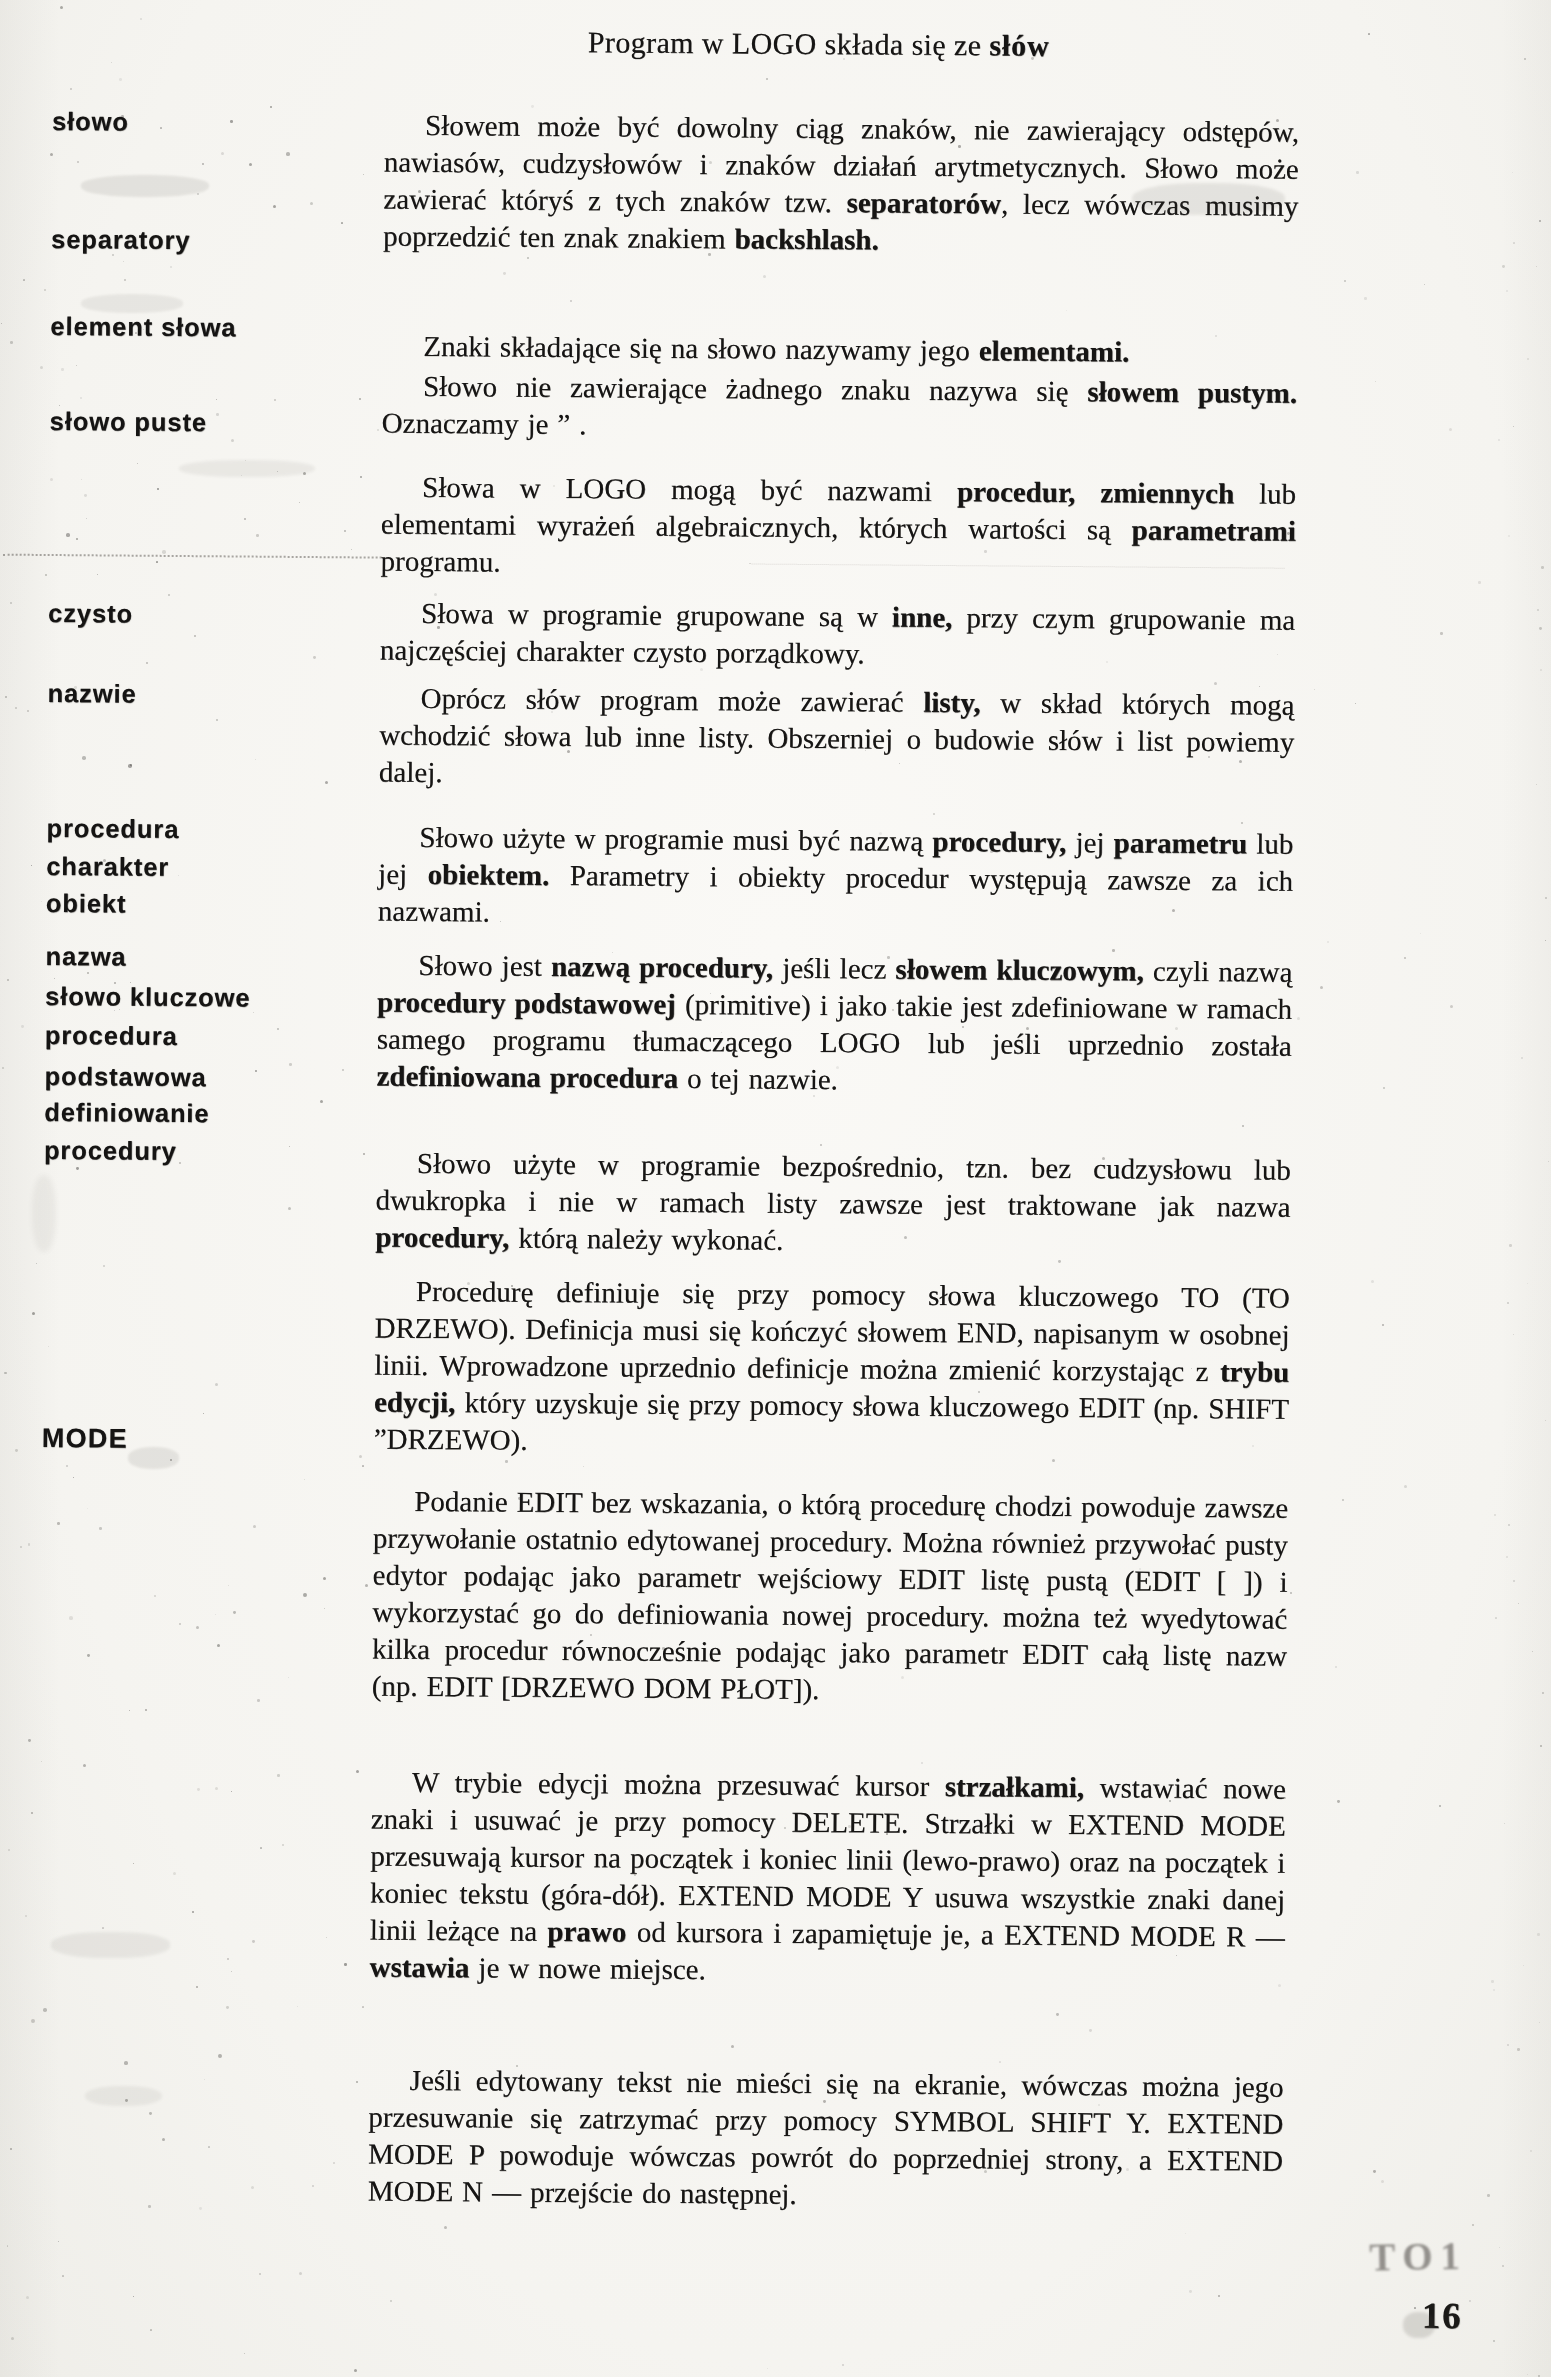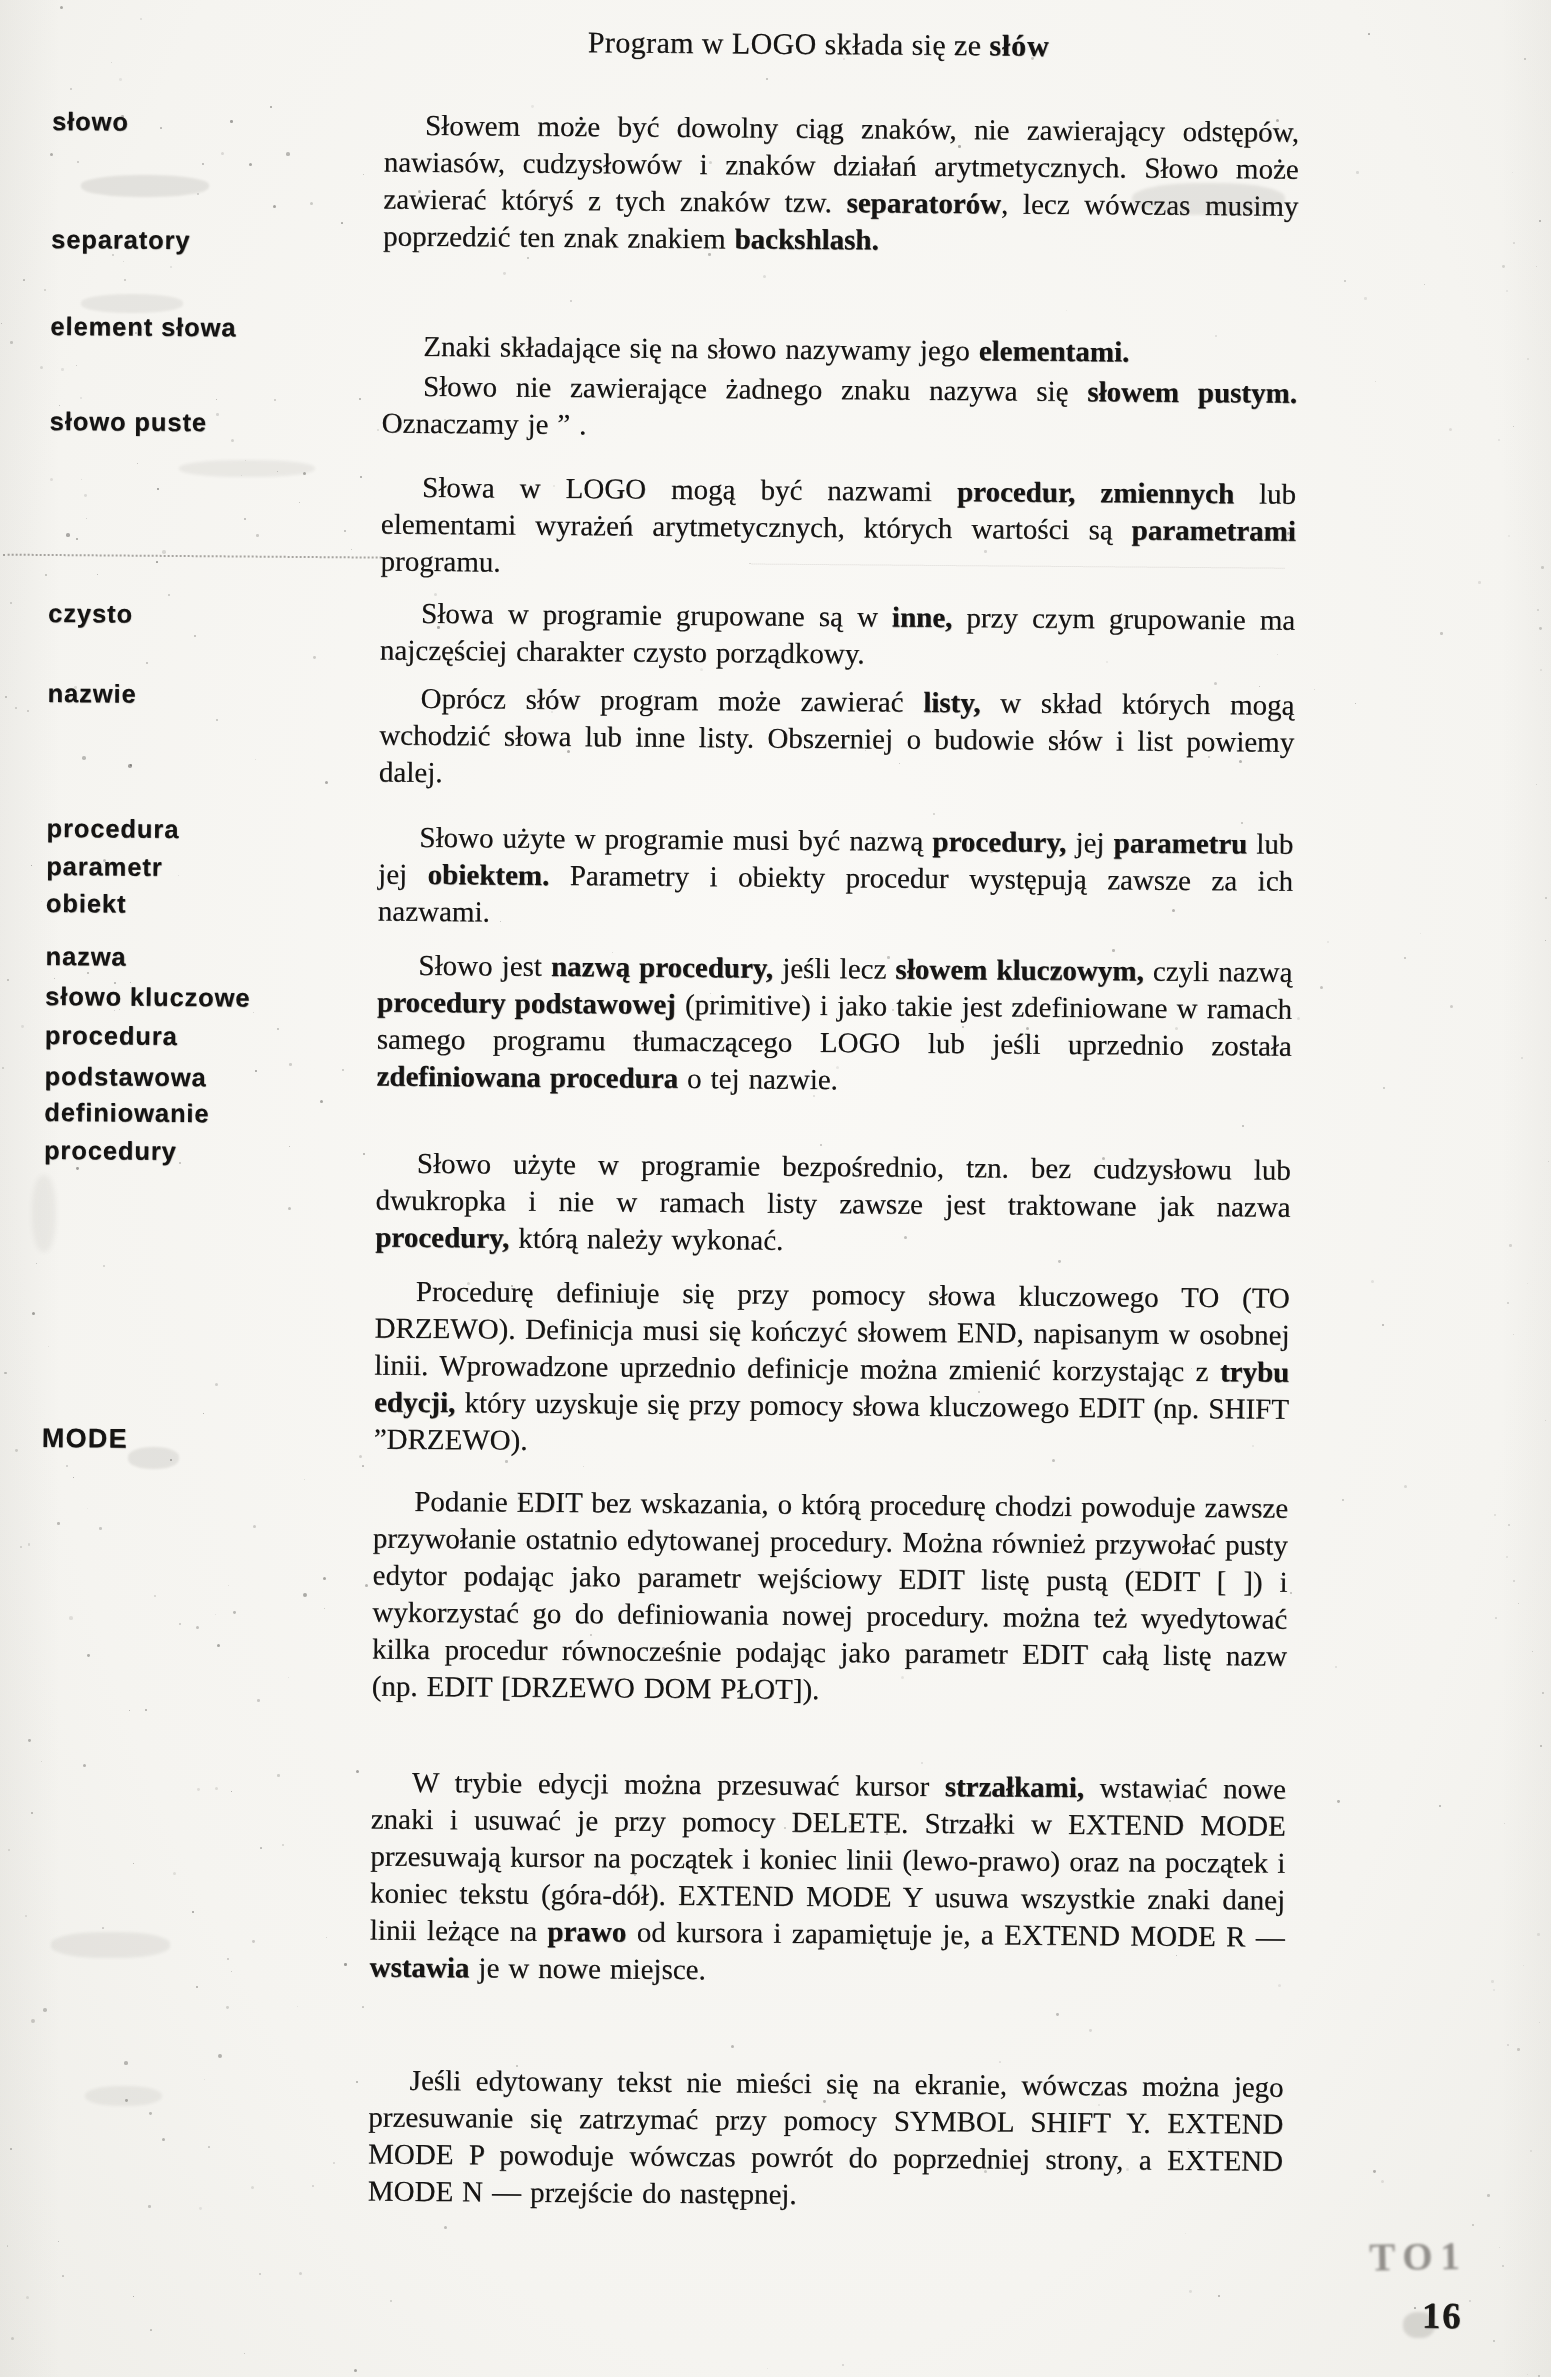--- a/index.html
+++ b/index.html
@@ -75,34 +75,34 @@
 
     <div class="heading"><span>Program w LOGO składa się ze </span><b>słów</b></div>
 
     <div class="mlabel" style="top:106px">słowo</div>
     <div class="mlabel" style="top:224px">separatory</div>
     <div class="mlabel" style="top:311px">element słowa</div>
     <div class="mlabel" style="top:406px">słowo puste</div>
     <div class="mlabel" style="top:598px">czysto</div>
     <div class="mlabel" style="top:678px">nazwie</div>
     <div class="mlabel" style="top:813px">procedura</div>
-    <div class="mlabel" style="top:851px">parametr</div>
+    <div class="mlabel" style="top:851px">charakter</div>
     <div class="mlabel" style="top:888px">obiekt</div>
     <div class="mlabel" style="top:941px">nazwa</div>
     <div class="mlabel" style="top:981px">słowo kluczowe</div>
     <div class="mlabel" style="top:1020px">procedura</div>
     <div class="mlabel" style="top:1061px">podstawowa</div>
     <div class="mlabel" style="top:1097px">definiowanie</div>
     <div class="mlabel" style="top:1135px">procedury</div>
     <div class="mlabel caps" style="top:1423px">MODE</div>
 
     <div class="para" style="top:104px"><span>Słowem może być dowolny ciąg znaków, nie zawierający odstępów, nawiasów, cudzysłowów i znaków działań arytmetycznych. Słowo może zawierać któryś z tych znaków tzw. </span><b>separatorów</b><span>, lecz wówczas musimy poprzedzić ten znak znakiem </span><b>backshlash.</b></div>
     <div class="para" style="top:325px"><span>Znaki składające się na słowo nazywamy jego </span><b>elementami.</b></div>
     <div class="para" style="top:365px"><span>Słowo nie zawierające żadnego znaku nazywa się </span><b>słowem pustym.</b><span> Oznaczamy je ” .</span></div>
-    <div class="para" style="top:466px"><span>Słowa w LOGO mogą być nazwami </span><b>procedur, zmiennych</b><span> lub elementami wyrażeń arytmetycznych, których wartości są </span><b>parametrami</b><span> programu.</span></div>
+    <div class="para" style="top:466px"><span>Słowa w LOGO mogą być nazwami </span><b>procedur, zmiennych</b><span> lub elementami wyrażeń algebraicznych, których wartości są </span><b>parametrami</b><span> programu.</span></div>
     <div class="para" style="top:592px"><span>Słowa w programie grupowane są w </span><b>inne,</b><span> przy czym grupowanie ma najczęściej charakter czysto porządkowy.</span></div>
     <div class="para" style="top:677px"><span>Oprócz słów program może zawierać </span><b>listy,</b><span> w skład których mogą wchodzić słowa lub inne listy. Obszerniej o budowie słów i list powiemy dalej.</span></div>
     <div class="para" style="top:816px"><span>Słowo użyte w programie musi być nazwą </span><b>procedury,</b><span> jej </span><b>parametru</b><span> lub jej </span><b>obiektem.</b><span> Parametry i obiekty procedur występują zawsze za ich nazwami.</span></div>
     <div class="para" style="top:944px"><span>Słowo jest </span><b>nazwą procedury,</b><span> jeśli lecz </span><b>słowem kluczowym,</b><span> czyli nazwą </span><b>procedury podstawowej</b><span> (primitive) i jako takie jest zdefiniowane w ramach samego programu tłumaczącego LOGO lub jeśli uprzednio została </span><b>zdefiniowana procedura</b><span> o tej nazwie.</span></div>
     <div class="para" style="top:1142px"><span>Słowo użyte w programie bezpośrednio, tzn. bez cudzysłowu lub dwukropka i nie w ramach listy zawsze jest traktowane jak nazwa </span><b>procedury,</b><span> którą należy wykonać.</span></div>
     <div class="para" style="top:1270px"><span>Procedurę definiuje się przy pomocy słowa kluczowego TO (TO DRZEWO). Definicja musi się kończyć słowem END, napisanym w osobnej linii. Wprowadzone uprzednio definicje można zmienić korzystając z </span><b>trybu edycji,</b><span> który uzyskuje się przy pomocy słowa kluczowego EDIT (np. SHIFT ”DRZEWO).</span></div>
     <div class="para" style="top:1480px"><span>Podanie EDIT bez wskazania, o którą procedurę chodzi powoduje zawsze przywołanie ostatnio edytowanej procedury. Można również przywołać pusty edytor podając jako parametr wejściowy EDIT listę pustą (EDIT [ ]) i wykorzystać go do definiowania nowej procedury. można też wyedytować kilka procedur równocześnie podając jako parametr EDIT całą listę nazw (np. EDIT [DRZEWO DOM PŁOT]).</span></div>
     <div class="para" style="top:1761px"><span>W trybie edycji można przesuwać kursor </span><b>strzałkami,</b><span> wstawiać nowe znaki i usuwać je przy pomocy DELETE. Strzałki w EXTEND MODE przesuwają kursor na początek i koniec linii (lewo-prawo) oraz na początek i koniec tekstu (góra-dół). EXTEND MODE Y usuwa wszystkie znaki danej linii leżące na </span><b>prawo</b><span> od kursora i zapamiętuje je, a EXTEND MODE R — </span><b>wstawia</b><span> je w nowe miejsce.</span></div>
     <div class="para" style="top:2059px"><span>Jeśli edytowany tekst nie mieści się na ekranie, wówczas można jego przesuwanie się zatrzymać przy pomocy SYMBOL SHIFT Y. EXTEND MODE P powoduje wówczas powrót do poprzedniej strony, a EXTEND MODE N — przejście do następnej.</span></div>
 

